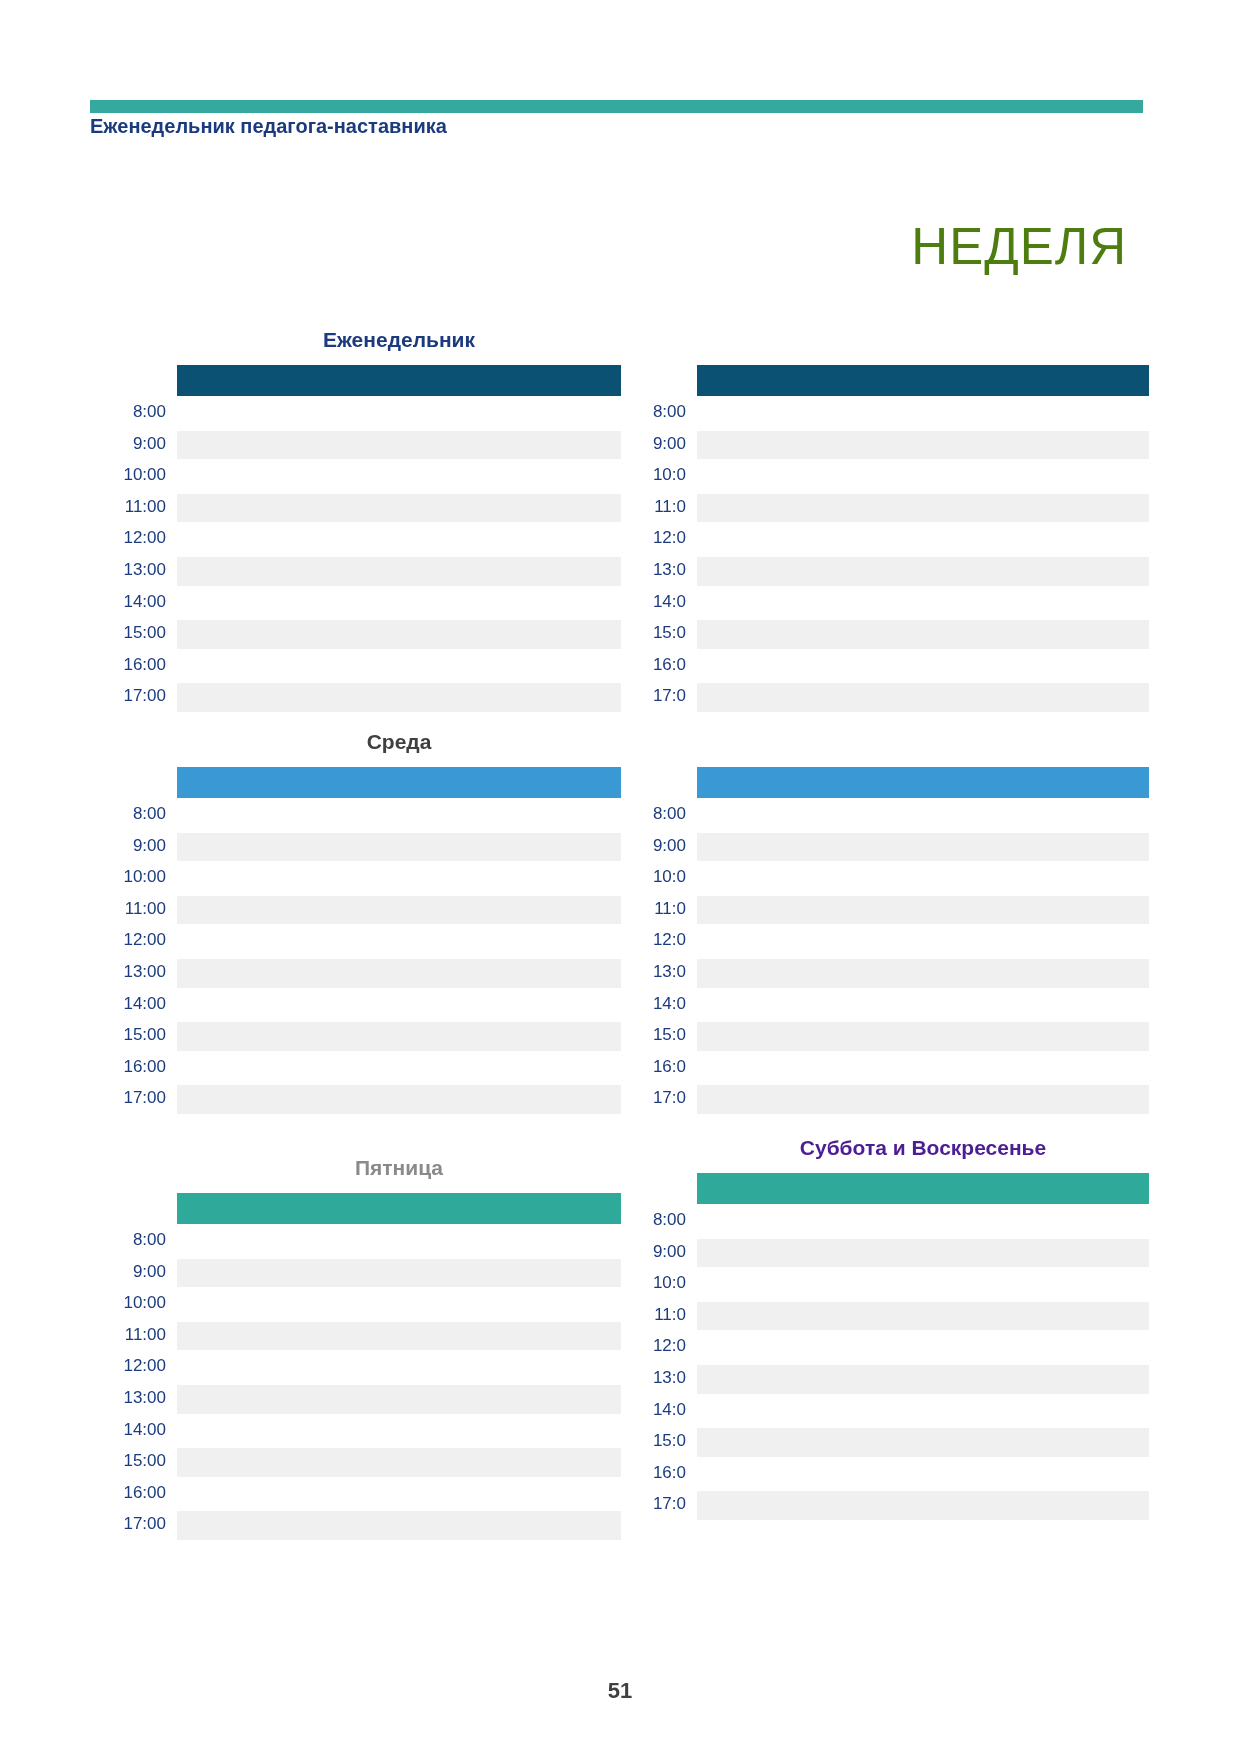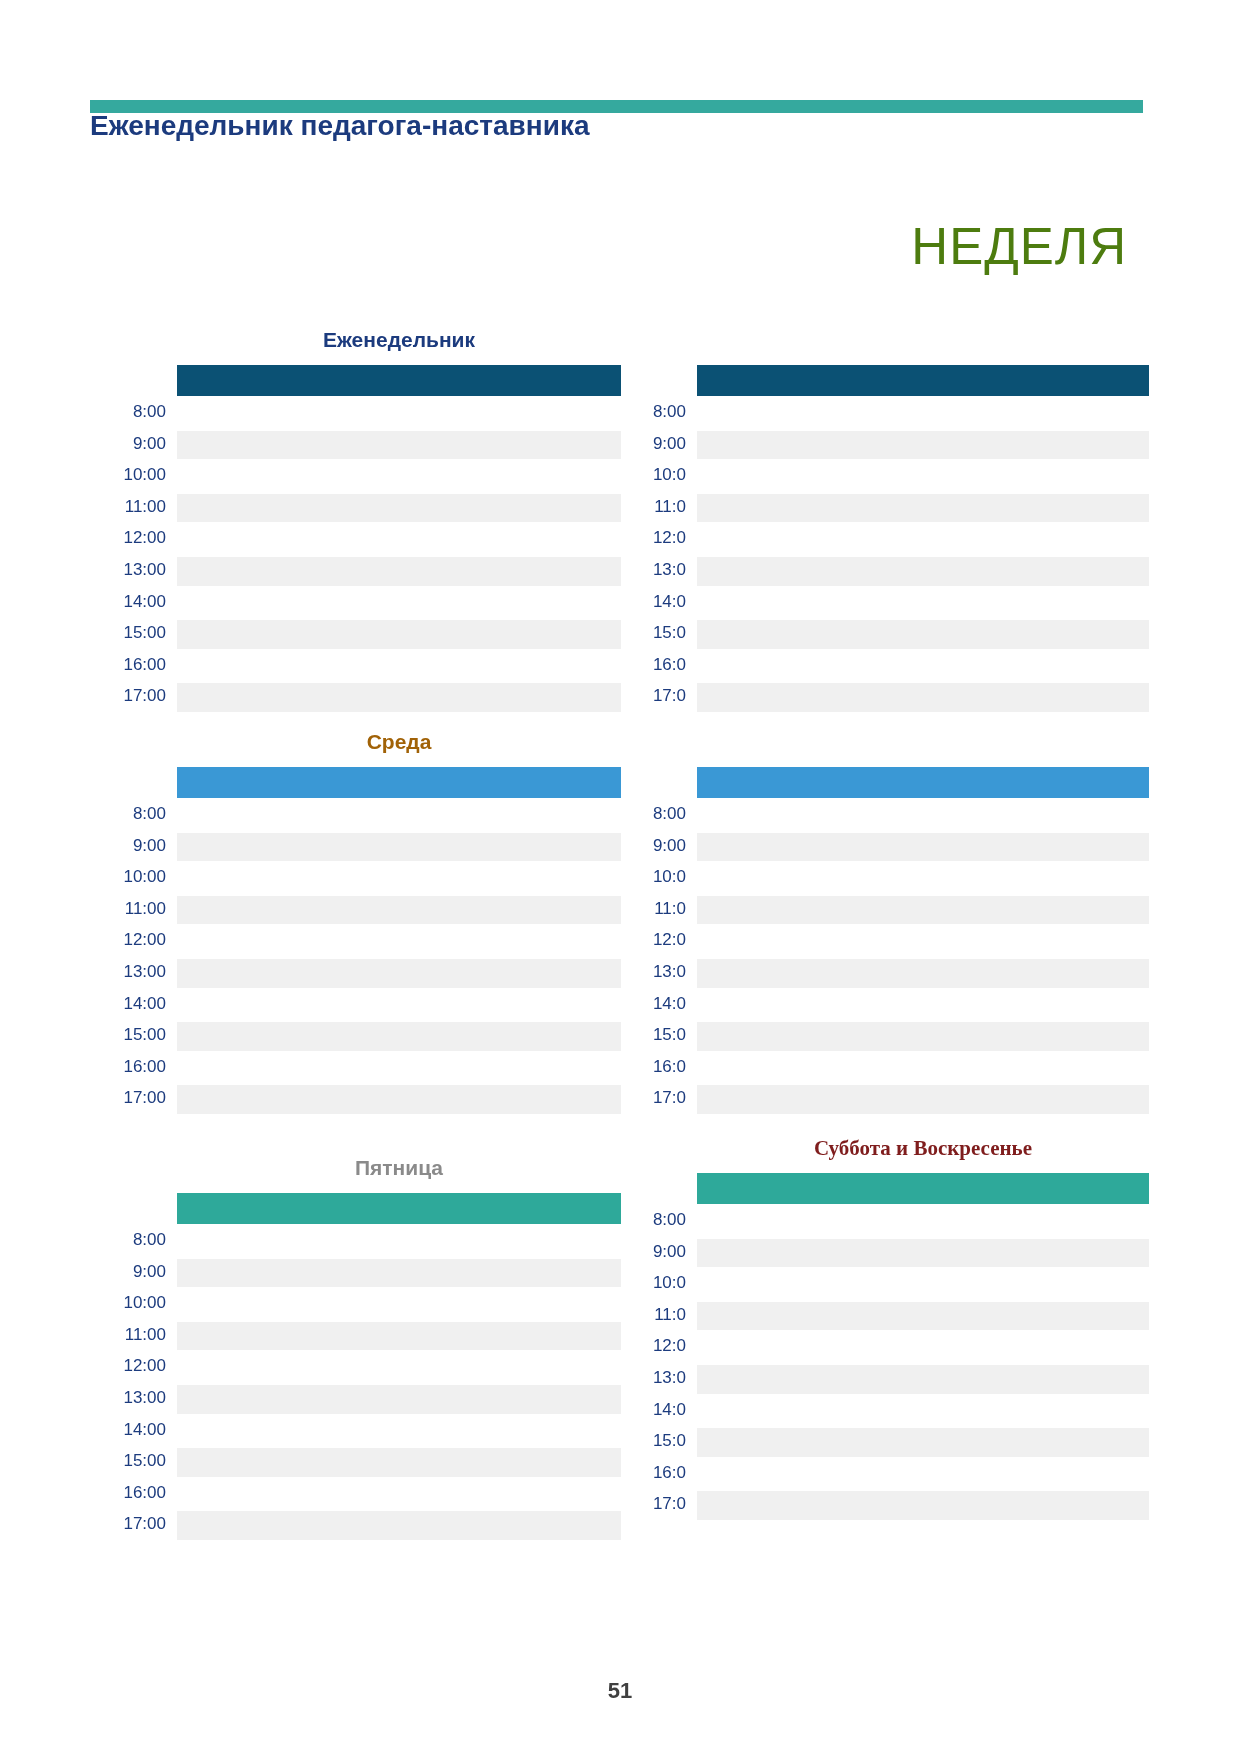--- a/index.html
+++ b/index.html
@@ -3,21 +3,21 @@
 <meta charset="utf-8">
 <style>
   * { box-sizing: border-box; margin: 0; padding: 0; }
   html,body { background:#ffffff; }
   .page {
     position: relative; width: 1240px; height: 1754px;
     background: #ffffff; overflow: hidden;
     font-family: "Liberation Sans", sans-serif;
   }
   .accent-bar { position: absolute; left: 90px; top: 100px; width: 1053px; height: 13px; }
-  .header-title { position: absolute; left: 90px; top: 112px; font-size: 28px; font-weight: bold; line-height: 28px; }
+  .header-title { position: absolute; left: 90px; top: 112px; font-size: 20px; font-weight: bold; line-height: 28px; }
   .week-title { position: absolute; top: 221px; right: 113px; font-size: 51px; font-weight: 400; letter-spacing: 1px; line-height: 51px; }
   .page-number { position: absolute; left: 0; top: 1678px; width: 100%; text-align: center; font-size: 22px; font-weight: bold; }
 
   .day-block { position: absolute; width: 444px; height: 392px; }
   .day-block.right { width: 452px; }
   .day-title { position: absolute; left: 0; top: 0; width: 100%; height: 40px; line-height: 40px;
                text-align: center; font-size: 21px; font-weight: bold; }
   .day-bar { position: absolute; left: 0; top: 45px; width: 100%; height: 31px; }
   .rows { position: absolute; left: 0; top: 76px; width: 100%; }
   .row { position: relative; height: 31.6px; }
@@ -129,21 +129,21 @@
           <span class="band"></span>
         </div>
       <div class="row">
           <span class="time">17:0</span>
           <span class="band"></span>
         </div>
     </div>
   </section>
 
   <section class="day-block pos-r2l">
-    <div class="day-title" style="color: #a16207;">Среда</div>
+    <div class="day-title" style="color: #404040;">Среда</div>
     <div class="day-bar" style="background: rgb(58, 152, 213);"></div>
     <div class="rows">
       <div class="row">
           <span class="time">8:00</span>
           <span class="band"></span>
         </div>
       <div class="row">
           <span class="time">9:00</span>
           <span class="band"></span>
         </div>
@@ -269,21 +269,21 @@
           <span class="band"></span>
         </div>
       <div class="row">
           <span class="time">17:00</span>
           <span class="band"></span>
         </div>
     </div>
   </section>
 
   <section class="day-block right pos-r3r">
-    <div class="day-title" style="color: #7f1d1d; font-family: Liberation Serif, serif;">Суббота и Воскресенье</div>
+    <div class="day-title" style="color: #4c1d95;">Суббота и Воскресенье</div>
     <div class="day-bar" style="background: rgb(46, 169, 154);"></div>
     <div class="rows">
       <div class="row">
           <span class="time">8:00</span>
           <span class="band"></span>
         </div>
       <div class="row">
           <span class="time">9:00</span>
           <span class="band"></span>
         </div>

